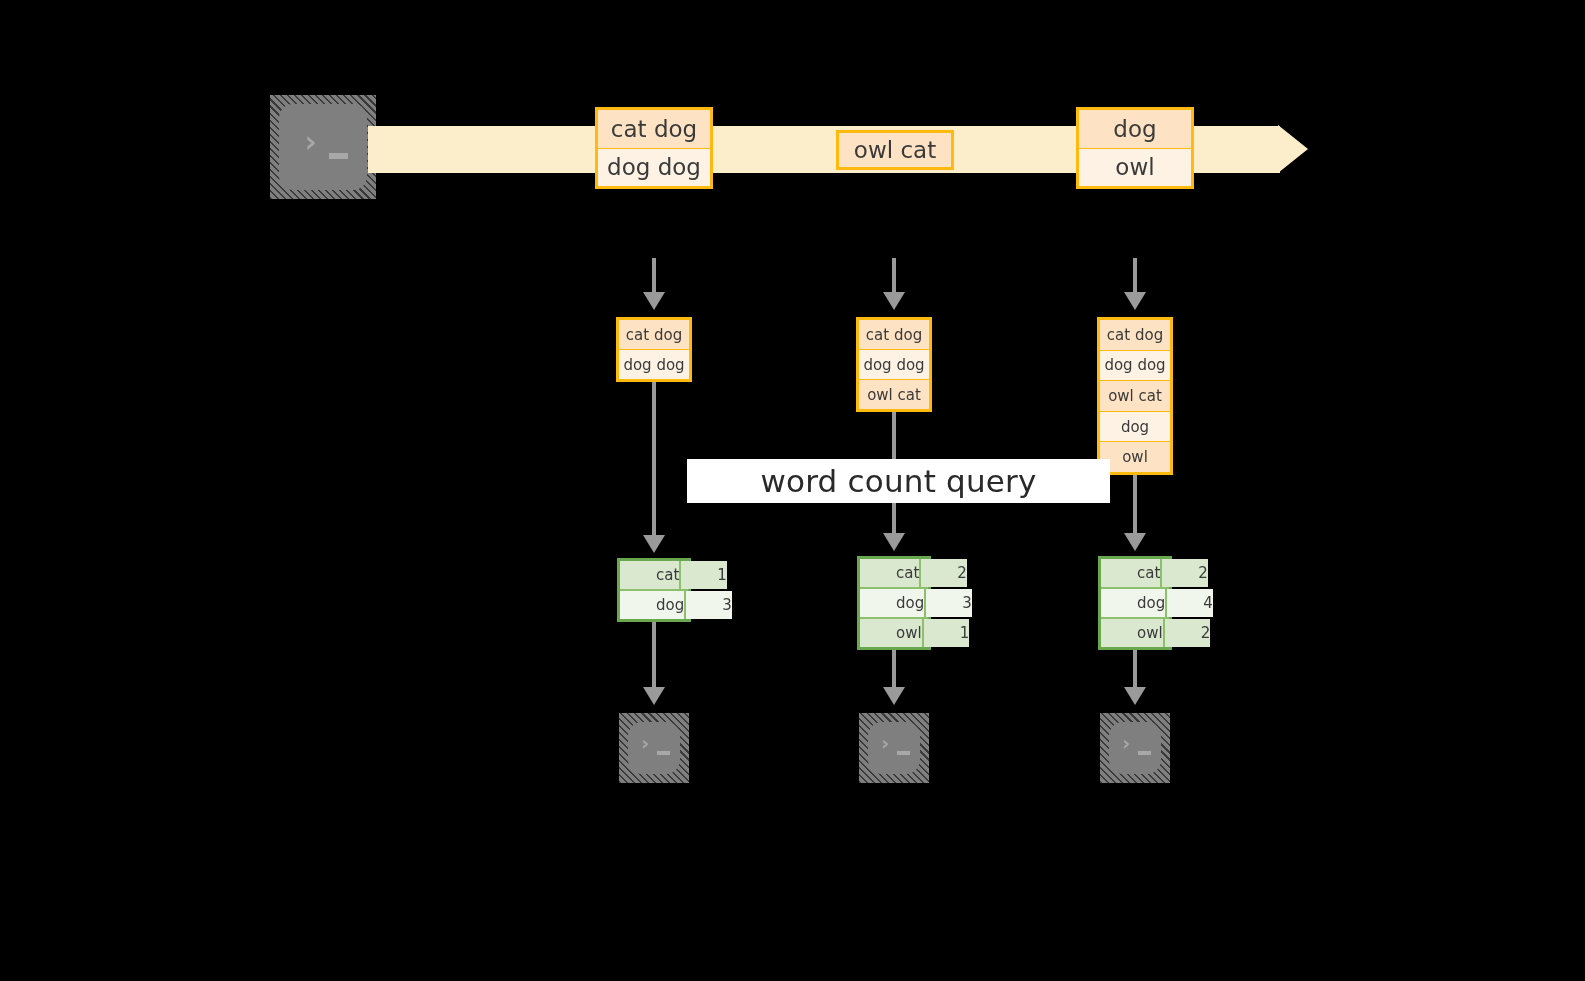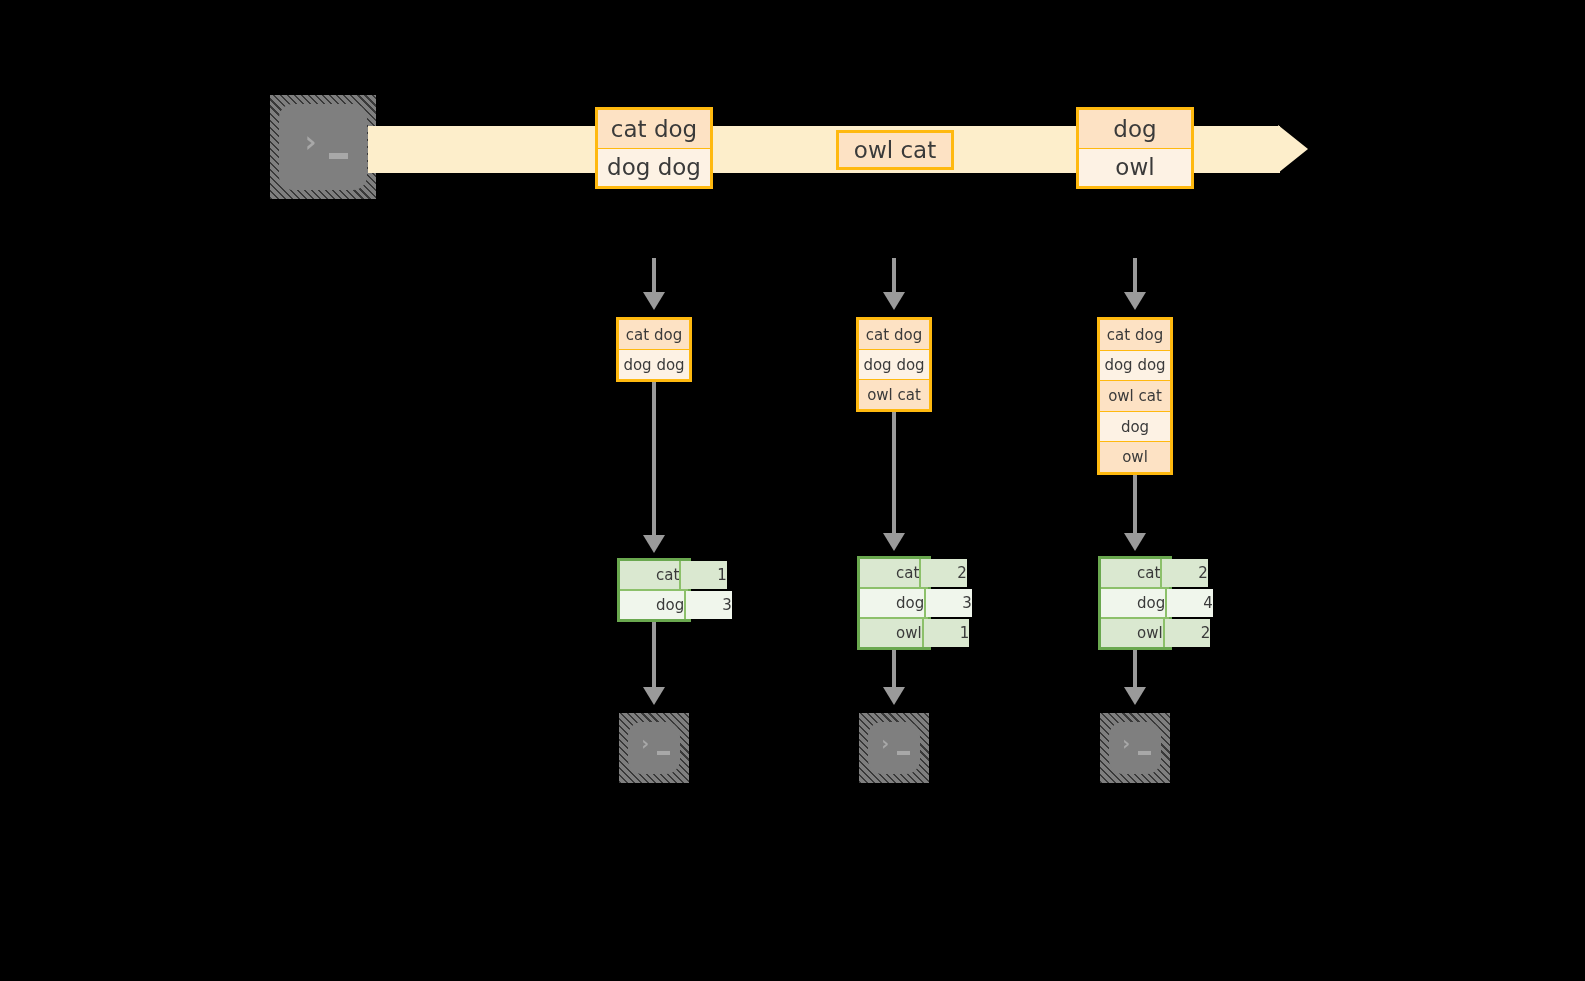--- a/index.html
+++ b/index.html
@@ -273,14 +273,17 @@
 
   <div class="conn" style="left:1133px; top:650px; height:39px;"></div>
   <div class="conn-head" style="left:1124px; top:687px;"></div>
 
   <div class="terminal" style="left:1100px; top:713px; width:70px; height:70px;">
     <div class="terminal-inner"></div>
     <span class="chev" style="left:20px; top:20px; font-size:20px;">›</span>
     <div class="us" style="left:38px; top:38px; width:13px; height:4px;"></div>
   </div>
 
+  <div class="caption-band" style="left:687px; top:459px; width:423px; height:44px;">
+    <span class="caption-text">word count query</span>
+  </div>
 
 </div>
 
 </body></html>

